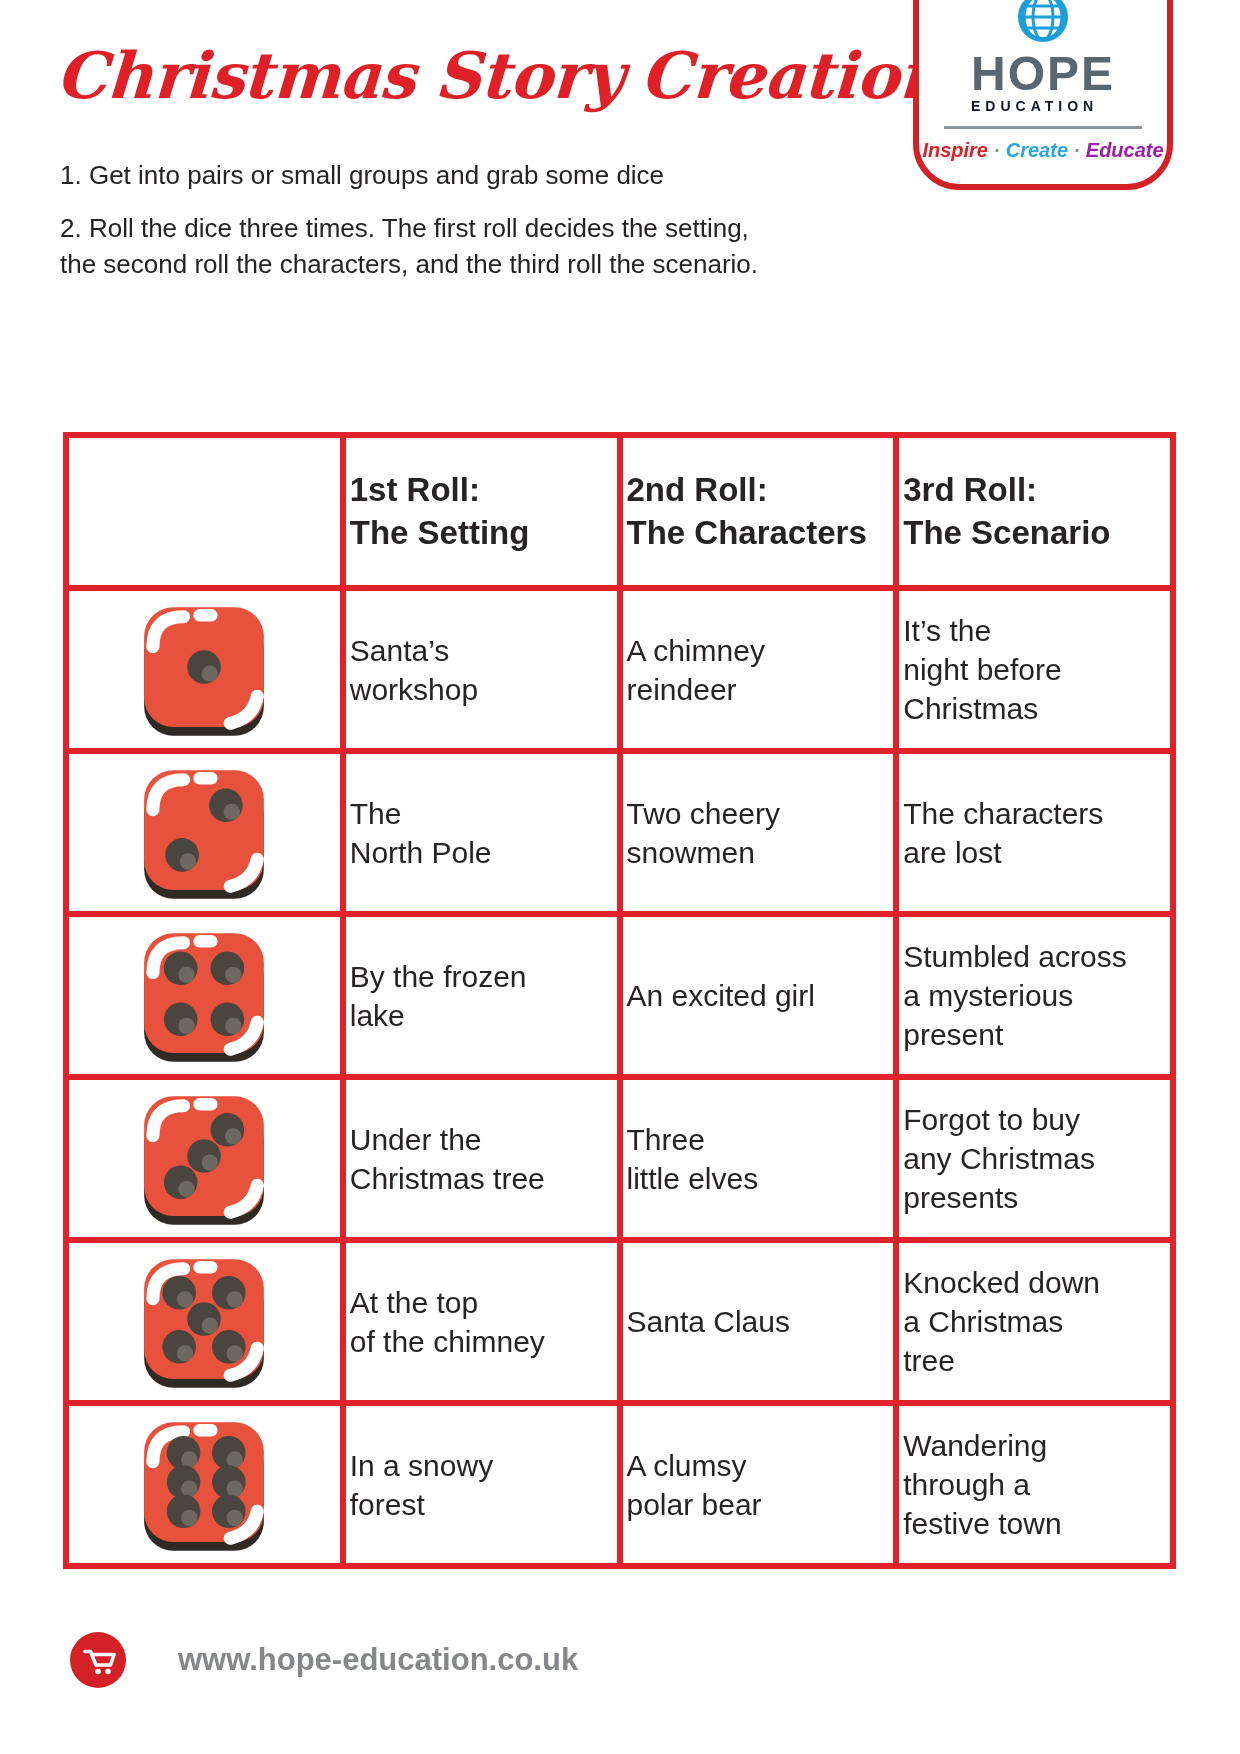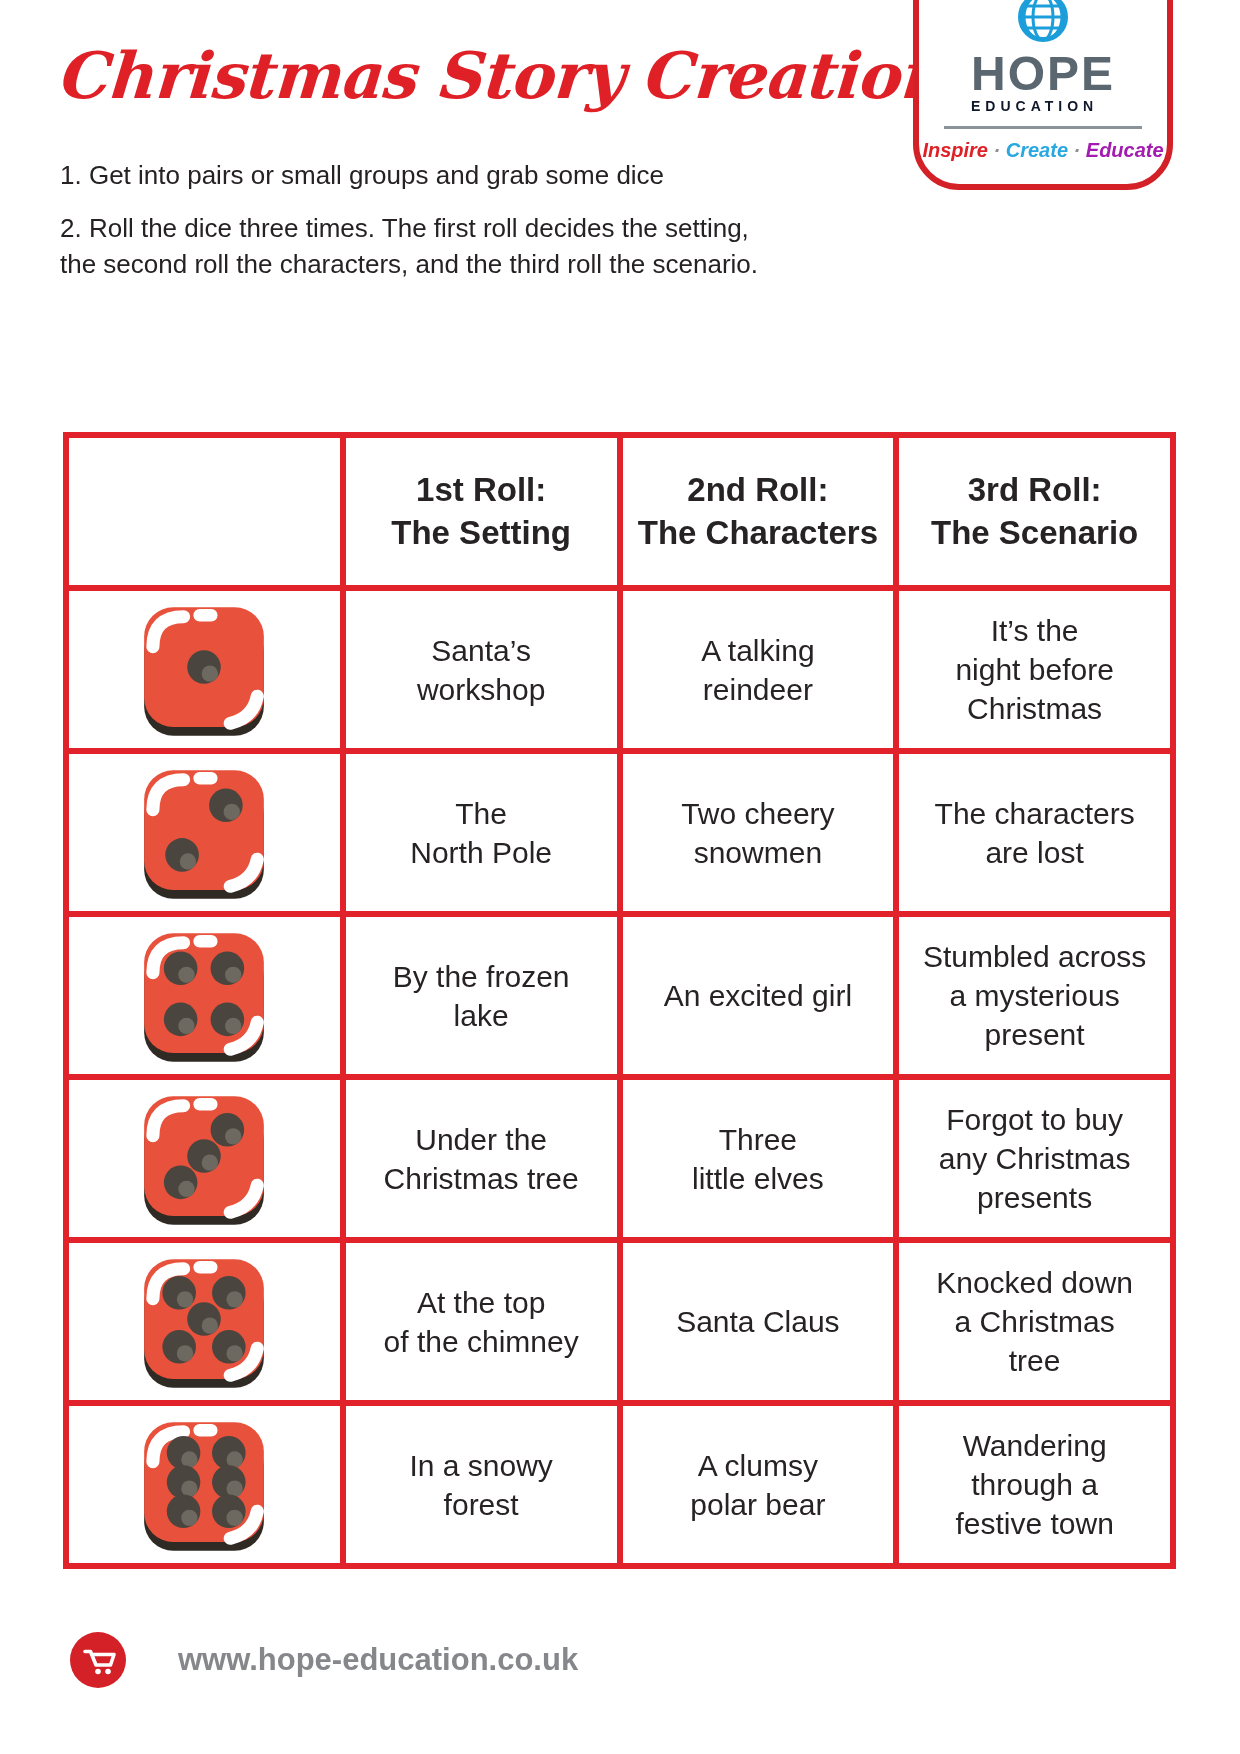--- a/index.html
+++ b/index.html
@@ -36,21 +36,21 @@
   .instructions p{
     margin:0 0 17px 0;font-size:26px;line-height:1.38;color:#262223;
     white-space:pre-line;
   }
   
   .story-table{
     position:absolute;left:63px;top:432px;width:1113px;
     border-collapse:collapse;table-layout:fixed;background:#fff;
   }
   .story-table td,.story-table th{
-    border:6px solid #e2222a;text-align:center;vertical-align:middle;
+    border:6px solid #e2222a;text-align:left;vertical-align:middle;
     white-space:pre-line;padding:4px;box-sizing:border-box;
   }
   .story-table th{font-size:33px;font-weight:700;color:#272324;line-height:1.28;}
   .story-table td{font-size:30px;font-weight:400;color:#272324;line-height:1.3;}
   .row-header{height:153px;}
   .row-body{height:163px;}
   .die-wrap{display:flex;justify-content:center;align-items:center;}
   .die-wrap svg{display:block;}
   
   .footer{
@@ -117,21 +117,21 @@
               <rect x="9" y="17" width="82" height="78" rx="20" fill="#2f2a24"></rect>
               <rect x="9" y="7" width="82" height="82" rx="20" fill="#e8513b"></rect>
               <path d="M15 34 Q15 13.5 36 13.5" fill="none" stroke="#ffffff" stroke-width="9" stroke-linecap="round"></path>
               <path d="M47 12.5 L55 12.5" fill="none" stroke="#ffffff" stroke-width="8.5" stroke-linecap="round"></path>
               <path d="M68 86.5 Q83.5 83 86.5 68" fill="none" stroke="#ffffff" stroke-width="9" stroke-linecap="round"></path>
               <circle cx="50" cy="48" r="11.5" fill="#4a453e"></circle>
               <circle cx="54" cy="52.5" r="5.6" fill="#6e6960"></circle>
             </svg></div></td>
     <td>Santa’s
 workshop</td>
-    <td>A talking
+    <td>A chimney
 reindeer</td>
     <td>It’s the
 night before
 Christmas</td>
   </tr>
   <tr class="row-body">
     <td><div class="die-wrap"><svg width="146" height="146" viewBox="0 0 100 100">
               <rect x="9" y="17" width="82" height="78" rx="20" fill="#2f2a24"></rect>
               <rect x="9" y="7" width="82" height="82" rx="20" fill="#e8513b"></rect>
               <path d="M15 34 Q15 13.5 36 13.5" fill="none" stroke="#ffffff" stroke-width="9" stroke-linecap="round"></path>

